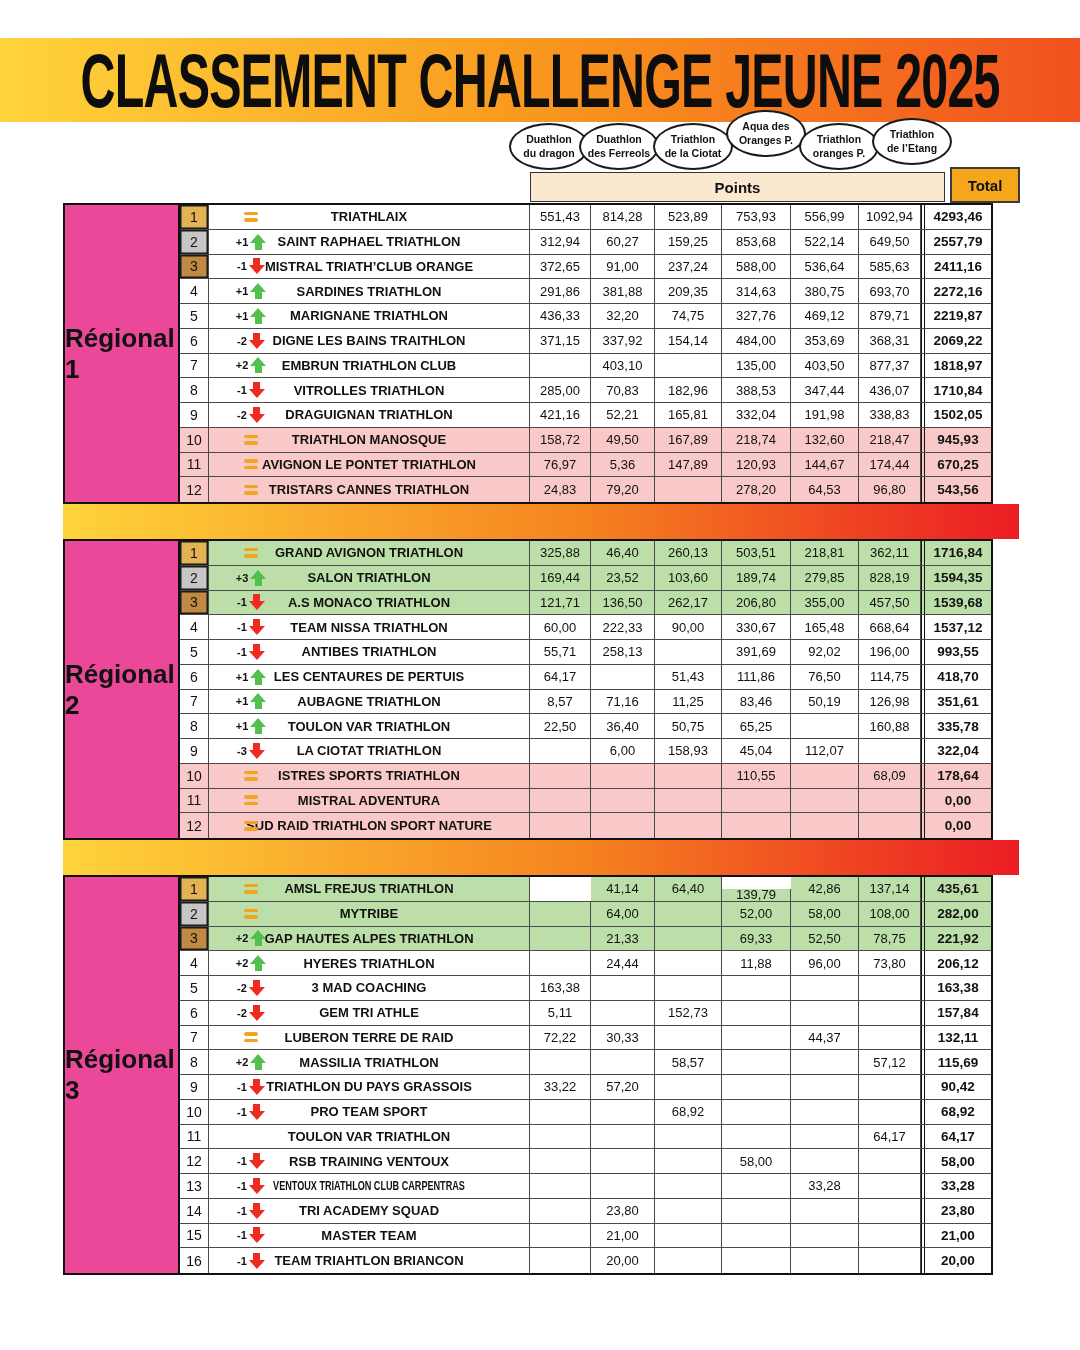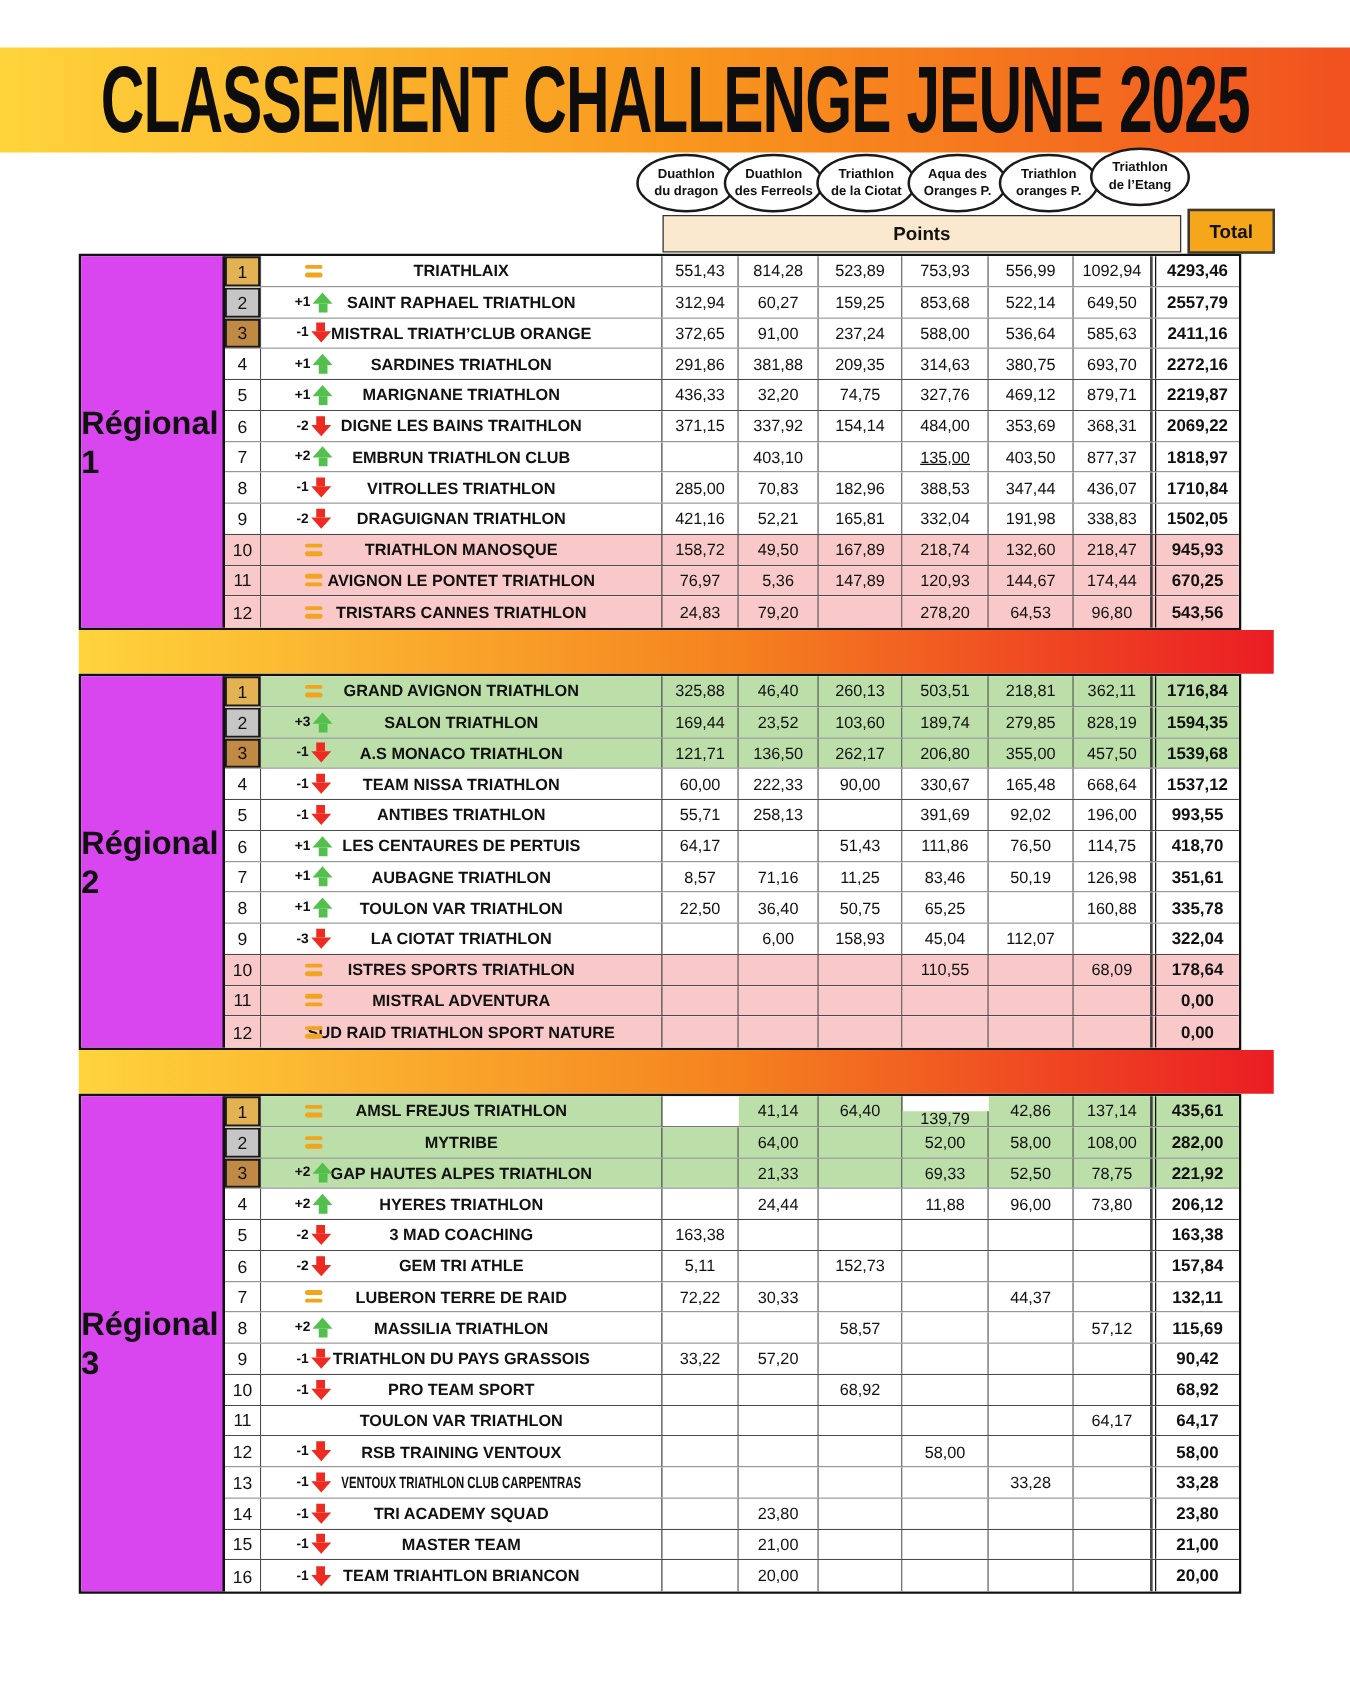--- a/index.html
+++ b/index.html
@@ -45,21 +45,21 @@
     position:absolute; left:63px; width:956px; height:35px;
     background:linear-gradient(90deg,#ffd43b 0%,#f5821f 55%,#eb1c24 100%);
   }
 
   
   .section {
     position:absolute; left:63px; display:flex;
     border:2px solid #111; background:#fff;
   }
   .label-col {
-    width:115px; border-right:2px solid #111; background:#d946ef;
+    width:115px; border-right:2px solid #111; background:#ec4899;
     display:flex; align-items:center; justify-content:center;
   }
   .label-col span { font-size:26px; font-weight:bold; }
   .rows { display:flex; flex-direction:column; }
   .row { display:flex; height:24.75px; background:#fff; }
   .row:not(:last-child) { border-bottom:1px solid #4a4a4a; }
   .row.promo .cell { background:#bcdfa9; }
   .row.releg .cell { background:#f9c9c9; }
   .cell {
     border-right:1px solid #4a4a4a; background:#fff;
@@ -101,21 +101,21 @@
   <span>du dragon</span>
 </div>
 <div class="bubble" style="left:579px;top:123px">
   <span>Duathlon</span>
   <span>des Ferreols</span>
 </div>
 <div class="bubble" style="left:653px;top:123px">
   <span>Triathlon</span>
   <span>de la Ciotat</span>
 </div>
-<div class="bubble" style="left:726px;top:123px">
+<div class="bubble" style="left:726px;top:110px">
   <span>Aqua des</span>
   <span>Oranges P.</span>
 </div>
 <div class="bubble" style="left:799px;top:123px">
   <span>Triathlon</span>
   <span>oranges P.</span>
 </div>
 <div class="bubble" style="left:872px;top:118px">
   <span>Triathlon</span>
   <span>de l’Etang</span>
@@ -256,21 +256,21 @@
             <div class="arr">
               <div class="tri-up"></div>
               <div class="stem-up"></div>
             </div>
           </div>
           <div class="name">EMBRUN TRIATHLON CLUB</div>
         </div>
         <div class="cell pt" style="width: 61px;"></div>
         <div class="cell pt" style="width: 64px;">403,10</div>
         <div class="cell pt" style="width: 67px;"></div>
-        <div class="cell pt" style="width: 69px; text-decoration: underline;">135,00</div>
+        <div class="cell pt" style="width: 69px;">135,00</div>
         <div class="cell pt" style="width: 68px;">403,50</div>
         <div class="cell pt" style="width: 62px;">877,37</div>
         <div class="cell total">1818,97</div>
       </div>
       <div class="row">
         <div class="cell rank">8</div>
         <div class="cell club">
           <div class="move">
             <div class="delta">-1</div>
             <div class="arr">

